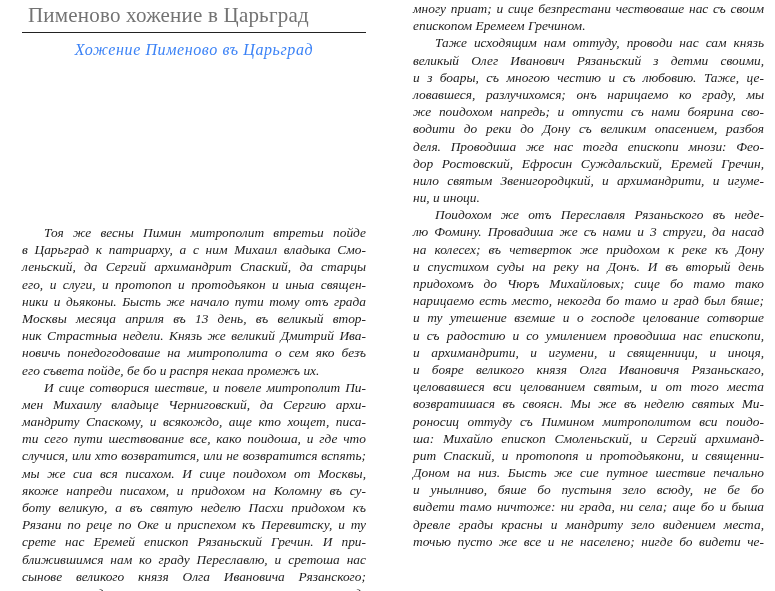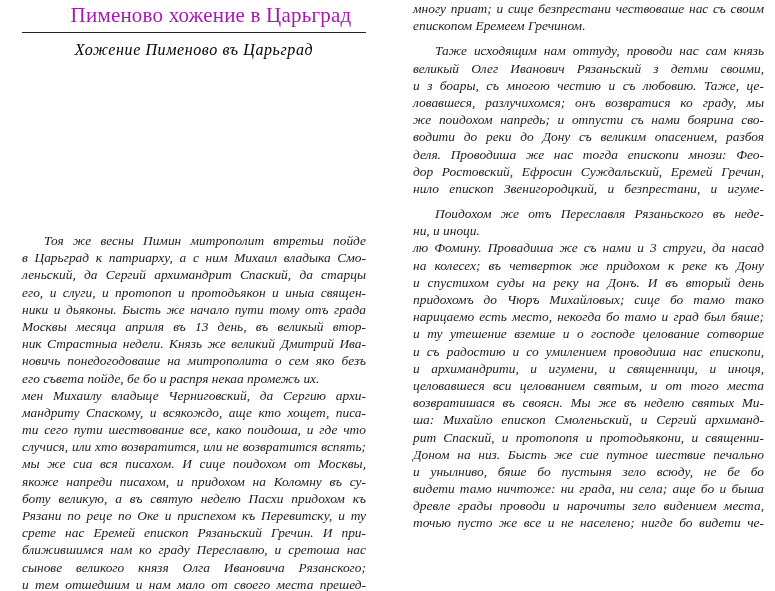--- a/index.html
+++ b/index.html
@@ -4,107 +4,110 @@
   <style>
     html, body { margin: 0; padding: 0; }
     body {
       width: 775px; height: 591px; overflow: hidden;
       background: #ffffff; color: #1a1a1a;
       font-family: "DejaVu Serif", "Liberation Serif", serif;
       position: relative;
     }
     .page { position: absolute; inset: 0; }
     .title {
-      position: absolute; left: 39px; width: 344px; top: 2px;
-      text-align: center; font-size: 21px; line-height: 26px;
+      position: absolute; left: 28px; width: 344px; top: 2px;
+      font-size: 21px; line-height: 26px;
       font-family: "Liberation Serif", "DejaVu Serif", serif;
-      letter-spacing: 0.2px; color: #a21caf;
+      letter-spacing: 0.2px; color: #737373;
     }
     .rule {
       position: absolute; left: 22px; width: 344px; top: 32px;
       height: 0; border-top: 1.5px solid #222;
     }
     .subtitle {
       position: absolute; left: 22px; width: 344px; top: 40px;
       text-align: center; font-size: 16px; line-height: 20px;
       font-style: italic; letter-spacing: 0.6px;
       font-family: "Liberation Serif", "DejaVu Serif", serif;
-      color: #000000;
+      color: #3b82f6;
     }
     .col {
       position: absolute;
       font-family: "Liberation Serif", "DejaVu Serif", serif;
       font-size: 13.4px; line-height: 17.2px; color: #1c1c1c;
     }
     .col-left { left: 22px; width: 344px; top: 224px; }
     .col-right { left: 413px; width: 351px; top: 0px; }
     .line {
       display: block; white-space: nowrap;
       text-align: justify; text-align-last: justify;
       height: 17.2px; overflow: visible; font-style: italic;
     }
-    .line.indent { padding-left: 22px; margin-top: 8px; }
+    .line.indent { padding-left: 22px; }
     .line.last { text-align-last: left; }
   </style>
 </head>
 <body>
 
 <div class="page">
   <div class="title">Пименово хожение в Царьград</div>
   <div class="rule"></div>
   <div class="subtitle">Хожение Пименово въ Царьград</div>
 
   <div class="col col-left" id="col-left">
       <span class="line indent">Тоя же весны Пимин митрополит втретьи пойде</span>
       <span class="line">в Царьград к патриарху, а с ним Михаил владыка Смо-</span>
       <span class="line">леньский, да Сергий архимандрит Спаский, да старцы</span>
       <span class="line">его, и слуги, и протопоп и протодьякон и иныа священ-</span>
       <span class="line">ники и дьяконы. Бысть же начало пути тому отъ града</span>
       <span class="line">Москвы месяца априля въ 13 день, въ великый втор-</span>
       <span class="line">ник Страстныа недели. Князь же великий Дмитрий Ива-</span>
       <span class="line">новичь понедогодоваше на митрополита о сем яко безъ</span>
       <span class="line last">его съвета пойде, бе бо и распря некаа промежъ их.</span>
+      <span class="line indent">И сице сотворися шествие, и повеле митрополит Пи-</span>
       <span class="line">мен Михаилу владыце Черниговский, да Сергию архи-</span>
       <span class="line">мандриту Спаскому, и всякождо, аще кто хощет, писа-</span>
       <span class="line">ти сего пути шествование все, како поидоша, и где что</span>
       <span class="line">случися, или хто возвратится, или не возвратится вспять;</span>
       <span class="line">мы же сиа вся писахом. И сице поидохом от Москвы,</span>
       <span class="line">якоже напреди писахом, и придохом на Коломну въ су-</span>
       <span class="line">боту великую, а въ святую неделю Пасхи придохом къ</span>
       <span class="line">Рязани по реце по Оке и приспехом къ Перевитску, и ту</span>
       <span class="line">срете нас Еремей епископ Рязаньский Гречин. И при-</span>
       <span class="line">ближившимся нам ко граду Переславлю, и сретоша нас</span>
       <span class="line">сынове великого князя Олга Ивановича Рязанского;</span>
       <span class="line">и тем отшедшим и нам мало от своего места прешед-</span>
     </div>
   <div class="col col-right" id="col-right">
       <span class="line">многу приат; и сице безпрестани чествоваше нас съ своим</span>
       <span class="line last">епископом Еремеем Гречином.</span>
       <span class="line indent">Таже исходящим нам оттуду, проводи нас сам князь</span>
       <span class="line">великый Олег Иванович Рязаньский з детми своими,</span>
       <span class="line">и з боары, съ многою честию и съ любовию. Таже, це-</span>
-      <span class="line">ловавшеся, разлучихомся; онъ возвратися ко граду, мы</span>
+      <span class="line">ловавшеся, разлучихомся; онъ нарицаемо ко граду, мы</span>
       <span class="line">же поидохом напредь; и отпусти съ нами боярина сво-</span>
       <span class="line">водити до реки до Дону съ великим опасением, разбоя</span>
       <span class="line">деля. Проводиша же нас тогда епископи мнози: Фео-</span>
       <span class="line">дор Ростовский, Ефросин Суждальский, Еремей Гречин,</span>
-      <span class="line">нило епископ Звенигородцкий, и безпрестани, и игуме-</span>
+      <span class="line">нило святым Звенигородцкий, и архимандрити, и игуме-</span>
+      <span class="line last">ни, и иноци.</span>
       <span class="line indent">Поидохом же отъ Переславля Рязаньского въ неде-</span>
-      <span class="line last">ни, и иноци.</span>
       <span class="line">лю Фомину. Провадиша же съ нами и 3 струги, да насад</span>
       <span class="line">на колесех; въ четверток же придохом к реке къ Дону</span>
       <span class="line">и спустихом суды на реку на Донъ. И въ вторый день</span>
       <span class="line">придохомъ до Чюръ Михайловых; сице бо тамо тако</span>
       <span class="line">нарицаемо есть место, некогда бо тамо и град был бяше;</span>
       <span class="line">и ту утешение вземше и о господе целование сотворше</span>
       <span class="line">и съ радостию и со умилением проводиша нас епископи,</span>
       <span class="line">и архимандрити, и игумени, и священници, и иноця,</span>
+      <span class="line">и бояре великого князя Олга Ивановичя Рязаньскаго,</span>
       <span class="line">целовавшеся вси целованием святым, и от того места</span>
       <span class="line">возвратишася въ своясн. Мы же въ неделю святых Ми-</span>
+      <span class="line">роносиц оттуду съ Пимином митрополитом вси поидо-</span>
       <span class="line">ша: Михайло епископ Смоленьский, и Сергий архиманд-</span>
       <span class="line">рит Спаский, и протопопя и протодьякони, и священни-</span>
       <span class="line">Доном на низ. Бысть же сие путное шествие печально</span>
       <span class="line">и унылниво, бяше бо пустыня зело всюду, не бе бо</span>
       <span class="line">видети тамо ничтоже: ни града, ни села; аще бо и быша</span>
-      <span class="line">древле грады проводи и нарочиты зело видением места,</span>
+      <span class="line">древле грады красны и мандриту зело видением места,</span>
       <span class="line">точью пусто же все и не населено; нигде бо видети че-</span>
     </div>
 </div>
 
 </body></html>

